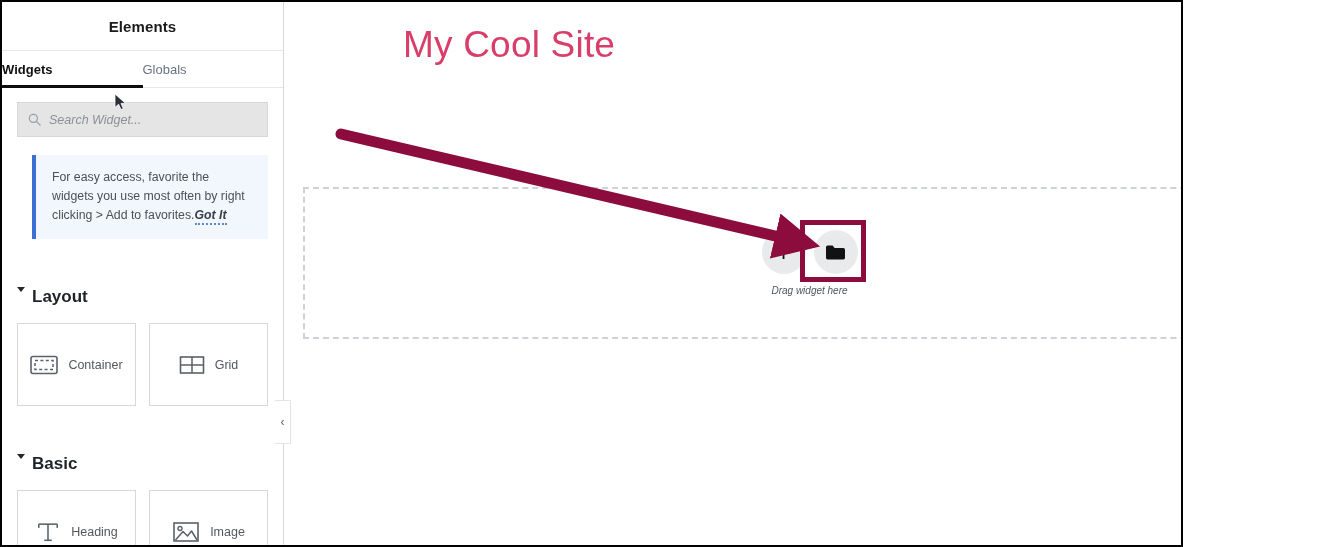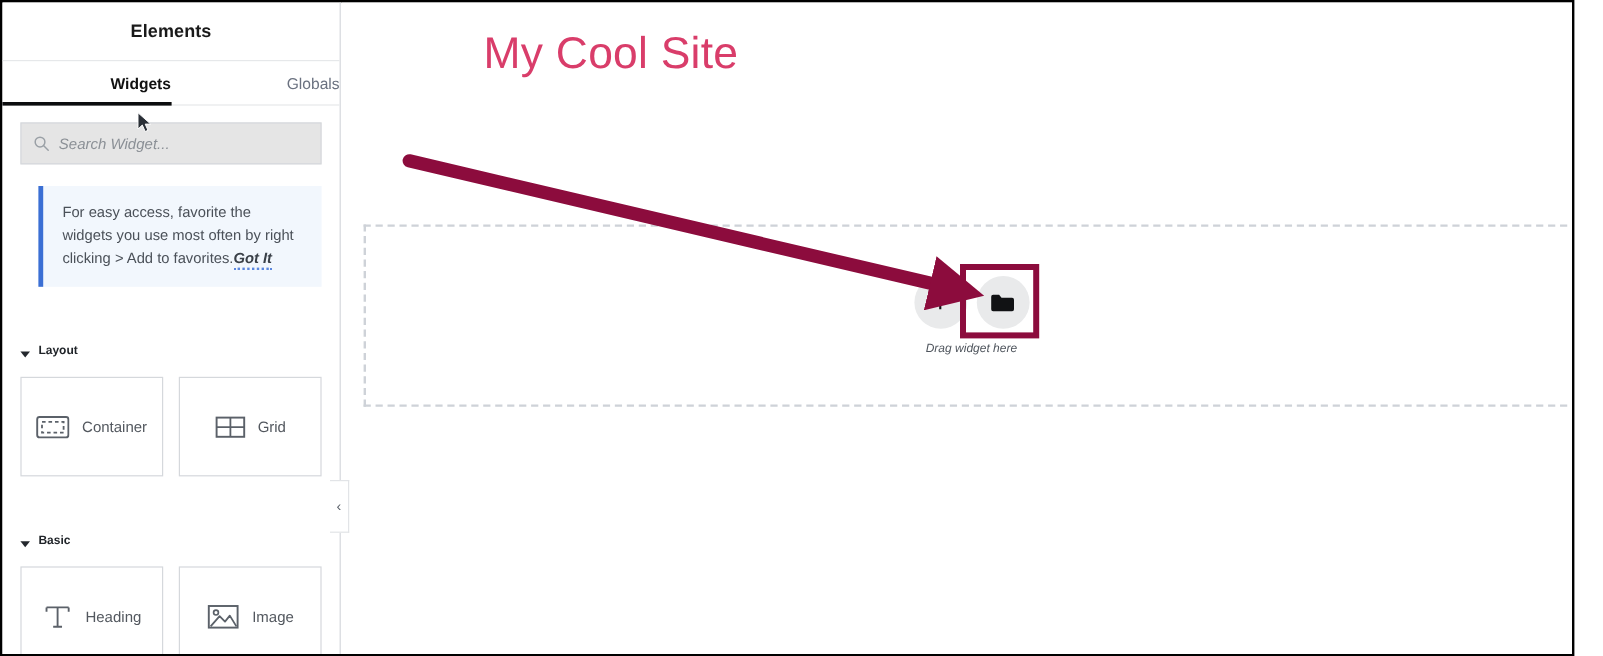--- a/index.html
+++ b/index.html
@@ -8,21 +8,21 @@
   html, body {
     width: 1336px;
     height: 547px;
     overflow: hidden;
     background: #ffffff;
     font-family: "Liberation Sans", sans-serif;
   }
 
   #screen {
     position: relative;
-    width: 1312px;
+    width: 1183px;
     height: 547px;
     background: #ffffff;
     border-top: 2px solid #000000;
     border-left: 2px solid #000000;
     border-right: 2px solid #000000;
     border-bottom: 2px solid #000000;
     overflow: hidden;
   }
 
   
@@ -51,21 +51,21 @@
   .tabs {
     display: flex;
     height: 37px;
     border-bottom: 1px solid #e6e8ea;
     position: relative;
   }
   .tab {
     flex: 1;
     display: flex;
     align-items: center;
-    justify-content: flex-end;
+    justify-content: flex-start;
     font-size: 13px;
     color: #6b7280;
     cursor: pointer;
     position: relative;
     background: transparent;
   }
   .tab.active {
     color: #111111;
     font-weight: bold;
   }
@@ -131,23 +131,23 @@
     padding-bottom: 1px;
     cursor: pointer;
   }
 
   .section {
     margin-top: 18px;
     padding: 0 15px;
   }
   .section-head {
     display: flex;
-    align-items: flex-end;
+    align-items: flex-start;
     gap: 7px;
-    font-size: 10px;
+    font-size: 17px;
     font-weight: bold;
     color: #1f2328;
     cursor: pointer;
     padding-bottom: 4px;
     margin-top: 48px;
   }
   .caret {
     width: 0; height: 0;
     border-left: 4.5px solid transparent;
     border-right: 4.5px solid transparent;

